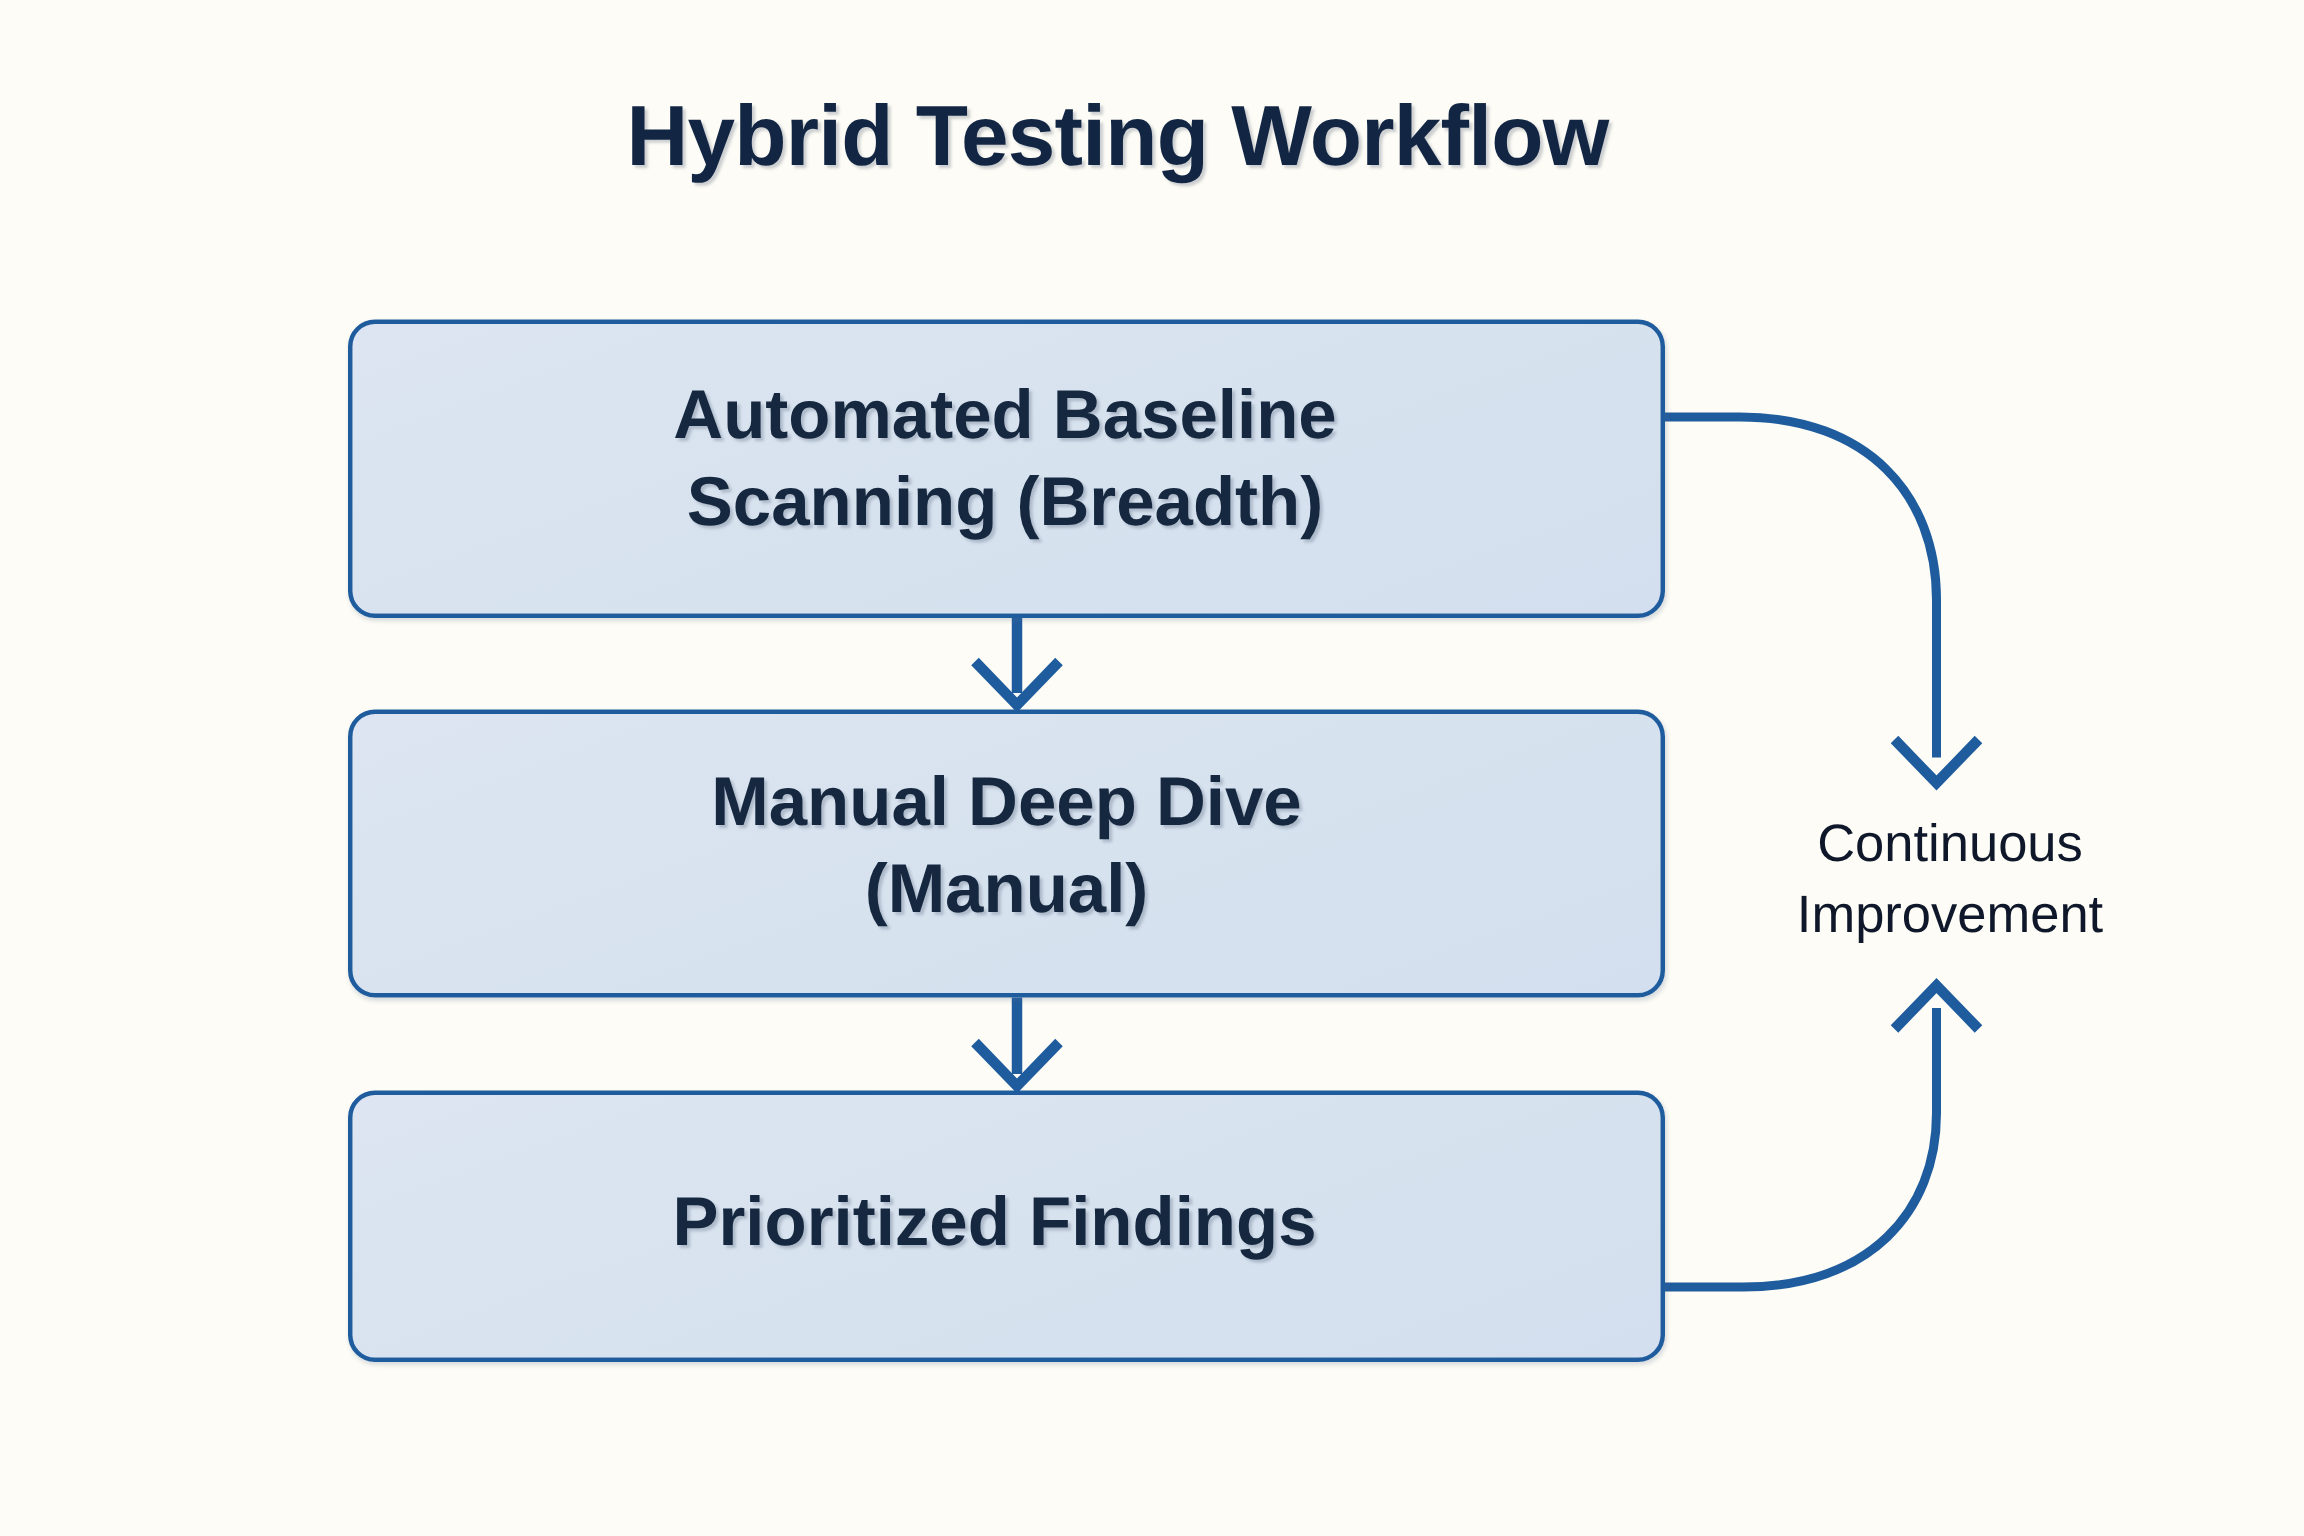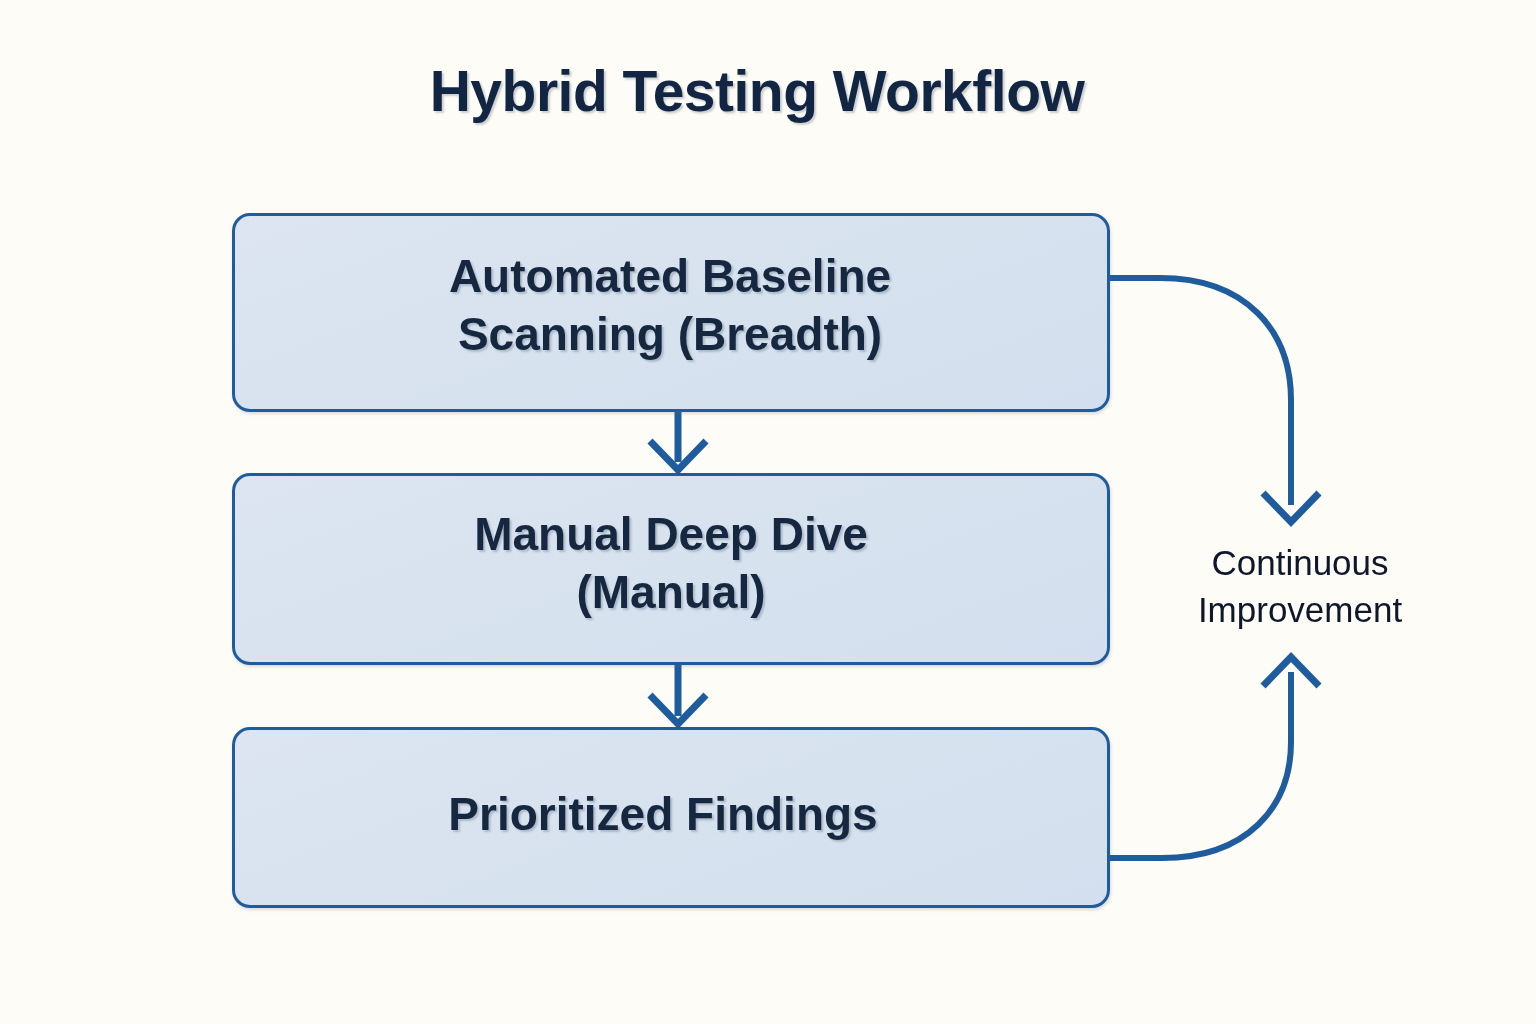--- a/index.html
+++ b/index.html
@@ -20,21 +20,21 @@
     position: absolute;
     left: 0;
     top: 0;
     width: 1536px;
     height: 1024px;
   }
 
   
   #page-title {
     position: absolute;
-    left: 12px;
+    left: 0;
     top: 58px;
     width: 1490px;
     text-align: center;
     font-size: 57px;
     font-weight: bold;
     color: #122644;
     letter-spacing: -0.5px;
     white-space: nowrap;
     text-shadow: 2px 2px 2px rgba(120,130,145,0.38);
   }

